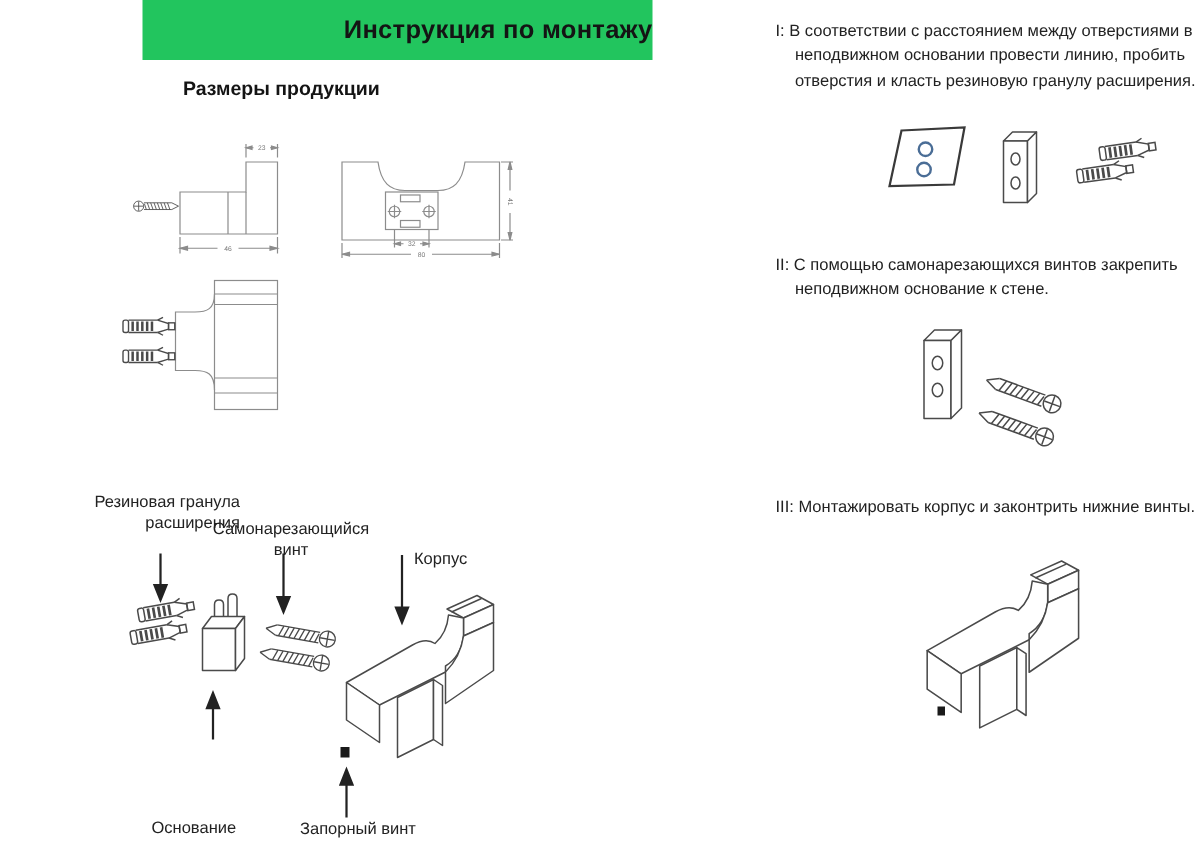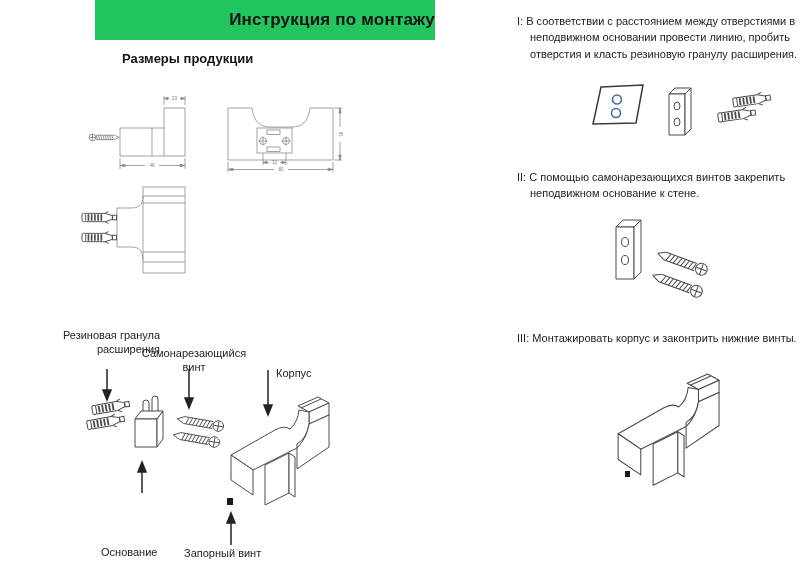--- a/index.html
+++ b/index.html
@@ -167,21 +167,21 @@
     <use href="#pHook" transform="translate(192,42)"></use>
   </g>
 
   <rect x="192" y="143" width="6" height="7" fill="#1a1a1a"></rect>
 </svg>
 
 <div class="abs part-label" style="left:42px; top:328px; width:118px;text-align:right;">Резиновая гранула расширения</div>
 <div class="abs part-label center" style="left:138px; top:346px; width:112px;">Самонарезающийся винт</div>
 <div class="abs part-label" style="left:250px; top:366px;padding-left:26px;">Корпус</div>
 <div class="abs part-label" style="left:101px; top:527px;margin-top:18px;">Основание</div>
-<div class="abs part-label" style="left:184px; top:546px;">Запорный винт</div>
+<div class="abs part-label" style="left:200px; top:546px;">Запорный винт</div>
 
 <p class="abs step-text" style="left:517px; top:13px; width:281px;">I: В соответствии с расстоянием между отверстиями в неподвижном основании провести линию, пробить отверстия и класть резиновую гранулу расширения.</p>
 
 <svg class="abs" style="left:565px; top:80px;" width="215" height="85" viewBox="0 0 215 85">
   <g>
     <path d="M36,7 L78,5 L71,43 L28,44 Z" stroke="#3a3a3a" stroke-width="1.5" fill="#ffffff"></path>
     <circle cx="52" cy="19.5" r="4.5" stroke="#4a6d96" stroke-width="1.6" fill="none"></circle>
     <circle cx="51" cy="33" r="4.5" stroke="#4a6d96" stroke-width="1.6" fill="none"></circle>
   </g>
   <g stroke="#4a4a4a" stroke-width="1" fill="#ffffff" stroke-linejoin="round">

